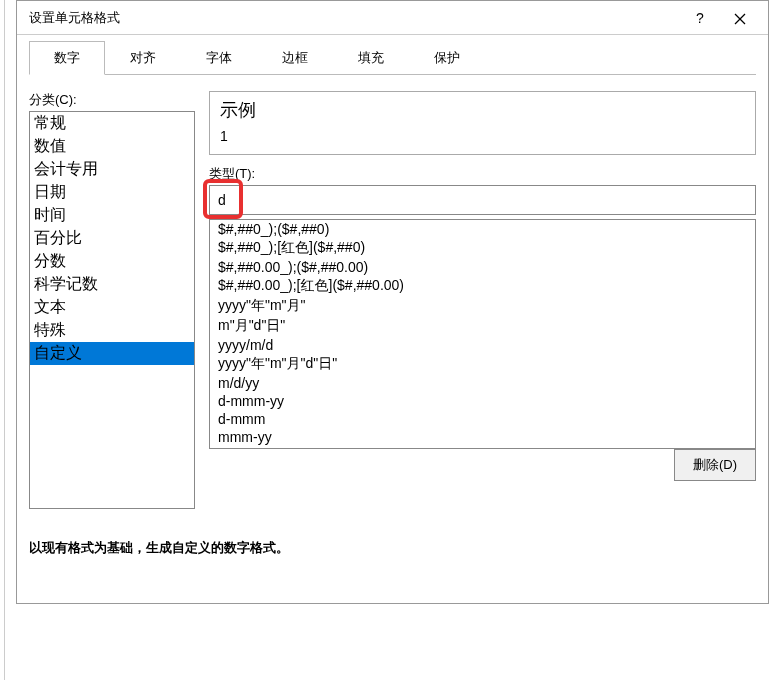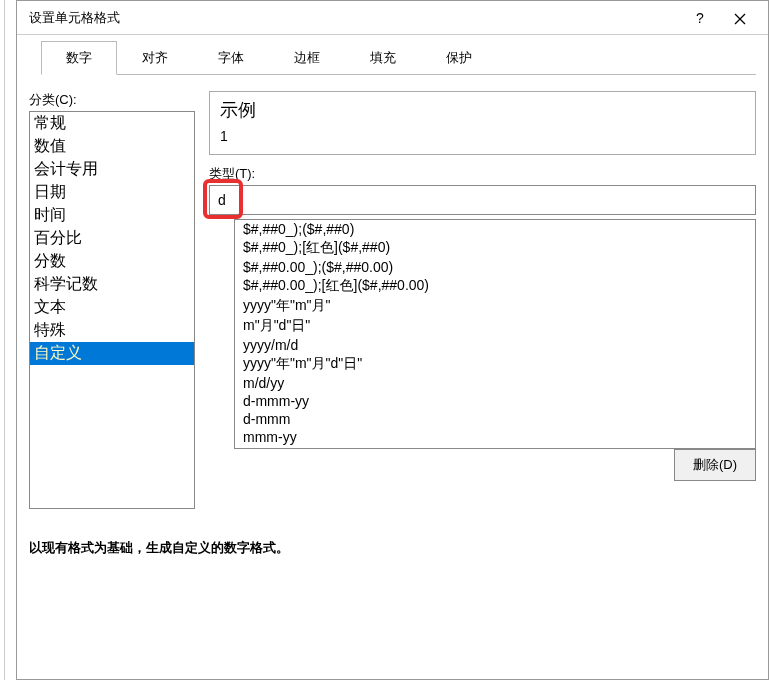--- a/index.html
+++ b/index.html
@@ -10,21 +10,21 @@
     body {
       font-family: "Microsoft YaHei", "SimSun", sans-serif;
       font-size: 13px;
       background: #fff;
       width: 769px;
       height: 680px;
       overflow: hidden;
     }
     .dialog {
       width: 753px;
-      height: 680px;
+      height: 604px;
       margin-left: 16px;
       border: 1px solid #999;
       background: #fff;
       position: relative;
     }
     .titlebar {
       display: flex;
       align-items: center;
       height: 34px;
       padding: 0 8px 0 12px;
@@ -46,21 +46,21 @@
       cursor: pointer;
     }
     .titlebar-close svg {
       vertical-align: middle;
     }
     .tabs {
       display: flex;
       padding: 0;
       margin-top: 6px;
       border-bottom: 1px solid #bbb;
-      margin-left: 24px;
+      margin-left: 12px;
       margin-right: 12px;
     }
     .tab {
       padding: 7px 24px;
       cursor: pointer;
       border: 1px solid transparent;
       border-bottom: none;
       margin-bottom: -1px;
       font-size: 13px;
     }
@@ -90,21 +90,21 @@
       overflow-y: auto;
       background: #fff;
     }
     .category-item {
       padding: 1px 4px;
       font-size: 16px;
       cursor: pointer;
     }
     .category-item.selected {
       background: #0078d7;
-      color: #fef9c3;
+      color: #000000;
     }
     .right-col {
       flex: 1;
       display: flex;
       flex-direction: column;
     }
     .sample-box {
       border: 1px solid #aaa;
       padding: 6px 10px 10px 10px;
       margin-bottom: 10px;
@@ -142,21 +142,20 @@
       border-radius: 6px;
       pointer-events: none;
     }
     .format-list {
       border: 1px solid #888;
       border-top: 1px solid #888;
       height: 230px;
       overflow-y: scroll;
       background: #fff;
       margin-top: 4px;
-      margin-left: 25px;
     }
     .format-item {
       padding: 1px 8px;
       font-size: 14px;
       cursor: pointer;
       white-space: nowrap;
     }
     .delete-row {
       display: flex;
       justify-content: flex-end;

